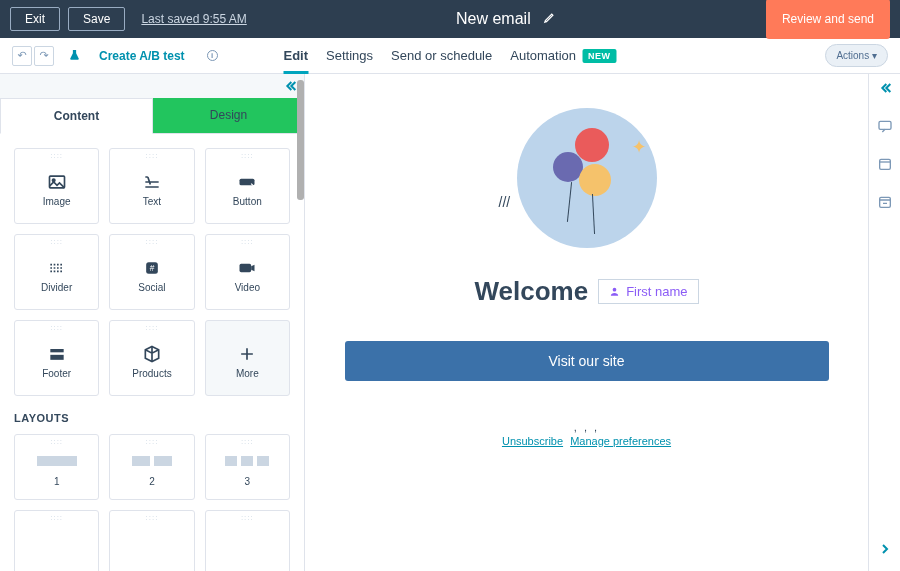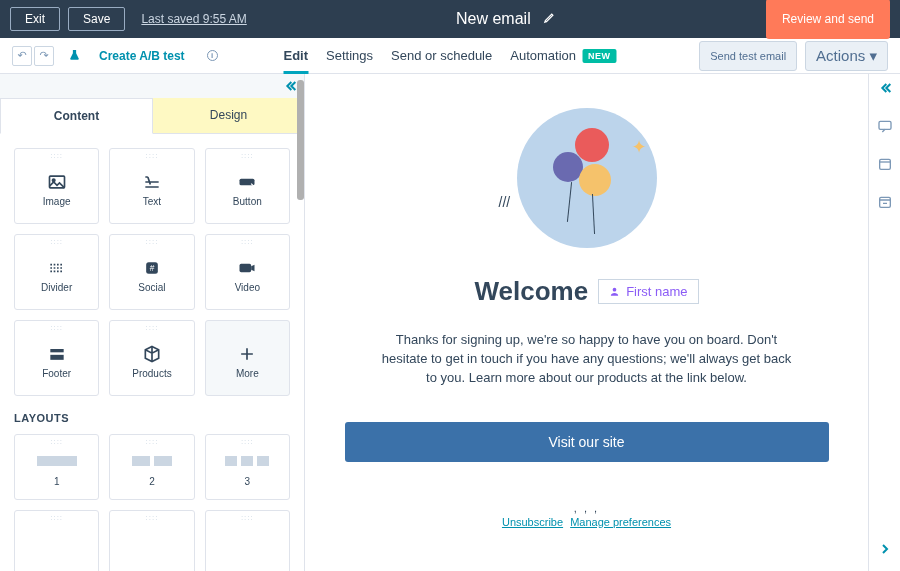--- a/index.html
+++ b/index.html
@@ -21,30 +21,30 @@
 .ab-test { color: #0091ae; font-size: 12px; font-weight: 600; display: flex; align-items: center; gap: 18px; cursor: pointer; }
 .flask { width: 13px; height: 13px; }
 .info-icon { width: 11px; height: 11px; border: 1px solid #7c98b6; border-radius: 50%; color: #7c98b6; font-size: 8px; display: inline-flex; align-items: center; justify-content: center; margin-left: 4px; }
 .nav-tabs { display: flex; gap: 18px; margin: 0 auto; position: absolute; left: 50%; transform: translateX(-50%); }
 .nav-tab { font-size: 13px; color: #33475b; cursor: pointer; height: 36px; display: flex; align-items: center; position: relative; }
 .nav-tab.active { color: #33475b; font-weight: 600; }
 .nav-tab.active::after { content: ''; position: absolute; bottom: 0; left: 0; right: 0; height: 3px; background: #00a4bd; }
 .new-badge { background: #00bda5; color: #fff; font-size: 9px; font-weight: 700; padding: 2px 6px; border-radius: 2px; margin-left: 6px; letter-spacing: 0.5px; }
 .right-actions { margin-left: auto; display: flex; gap: 8px; }
 .test-btn { font-size: 11px; border: 1px solid #cbd6e2; background: #eaf0f6; color: #506e91; padding: 5px 10px; border-radius: 3px; cursor: pointer; }
-.actions-btn { font-size: 15px; border: 1px solid #cbd6e2; background: #eaf0f6; color: #506e91; padding: 5px 10px; border-radius: 3px; cursor: pointer; }
+.actions-btn { font-size: 10px; border: 1px solid #cbd6e2; background: #eaf0f6; color: #506e91; padding: 5px 10px; border-radius: 12px; cursor: pointer; }
 
 
 .main { display: flex; height: calc(571px - 74px); position: relative; }
 
 
 .left-panel { width: 305px; background: #f5f8fa; border-right: 1px solid #dfe3eb; position: relative; overflow: hidden; }
 .collapse-left { position: absolute; top: 4px; right: 6px; width: 16px; height: 16px; color: #0091ae; cursor: pointer; z-index: 5; }
 .panel-tabs { display: flex; margin-top: 24px; border-bottom: 1px solid #dfe3eb; }
-.panel-tab { flex: 1; text-align: center; font-size: 12px; padding: 10px 0; color: #33475b; cursor: pointer; background: #fef9c3; }
+.panel-tab { flex: 1; text-align: center; font-size: 12px; padding: 10px 0; color: #33475b; cursor: pointer; background: #22c55e; }
 .panel-tab.active { background: #fff; font-weight: 600; border-top: 1px solid #dfe3eb; border-left: 1px solid #dfe3eb; border-right: 1px solid #dfe3eb; border-bottom: 1px solid #fff; margin-bottom: -1px; }
 .panel-body { background: #fff; padding: 14px; height: calc(100% - 60px); overflow-y: auto; position: relative;}
 .grid3 { display: grid; grid-template-columns: repeat(3, 1fr); gap: 10px; }
 .content-item { border: 1px solid #dfe3eb; border-radius: 3px; height: 76px; display: flex; flex-direction: column; align-items: center; justify-content: center; gap: 4px; cursor: pointer; background: #fff; }
 .content-item.more { background: #f5f8fa; }
 .drag-dots { color: #cbd6e2; font-size: 8px; letter-spacing: 1px; position: absolute; margin-top: -62px; }
 .ci-icon { width: 20px; height: 20px; display: flex; align-items: center; justify-content: center; color: #33475b; margin-top: 6px; }
 .ci-icon svg { width: 20px; height: 20px; }
 .ci-label { font-size: 10px; color: #33475b; }
 .layouts-head { font-size: 11px; font-weight: 700; color: #33475b; margin: 16px 0 10px; letter-spacing: 0.5px; }
@@ -115,21 +115,20 @@
   <div class="nav-tabs">
     <div class="nav-tab active">Edit</div>
     <div class="nav-tab">Settings</div>
     <div class="nav-tab">Send or schedule</div>
     <div class="nav-tab">
       <span>Automation</span>
       <span class="new-badge">NEW</span>
     </div>
   </div>
   <div class="right-actions">
-    <button class="test-btn">Send test email</button>
     <button class="actions-btn"><span>Actions</span> ▾</button>
   </div>
 </div>
 
 <div class="main">
 
   <div class="left-panel">
     <svg class="collapse-left" viewBox="0 0 24 24" fill="none" stroke="#0091ae" stroke-width="3">
         <path d="M14 6l-6 6 6 6"></path>
         <path d="M20 6l-6 6 6 6"></path>
@@ -286,21 +285,20 @@
       <div class="welcome-row">
         <span class="welcome">Welcome</span>
         <span class="token">
           <svg viewBox="0 0 24 24" fill="currentColor">
               <circle cx="12" cy="8" r="4"></circle>
               <path d="M4 21c0-4 4-6 8-6s8 2 8 6"></path>
             </svg>
           <span>First name</span>
         </span>
       </div>
-      <p class="body-text">Thanks for signing up, we're so happy to have you on board. Don't hesitate to get in touch if you have any questions; we'll always get back to you. Learn more about our products at the link below.</p>
       <button class="cta">Visit our site</button>
       <div class="footer-links">
         <span>, , ,</span>
         <a>Unsubscribe</a>
         <a>Manage preferences</a>
       </div>
     </div>
   </div>
 
   <div class="right-rail">

